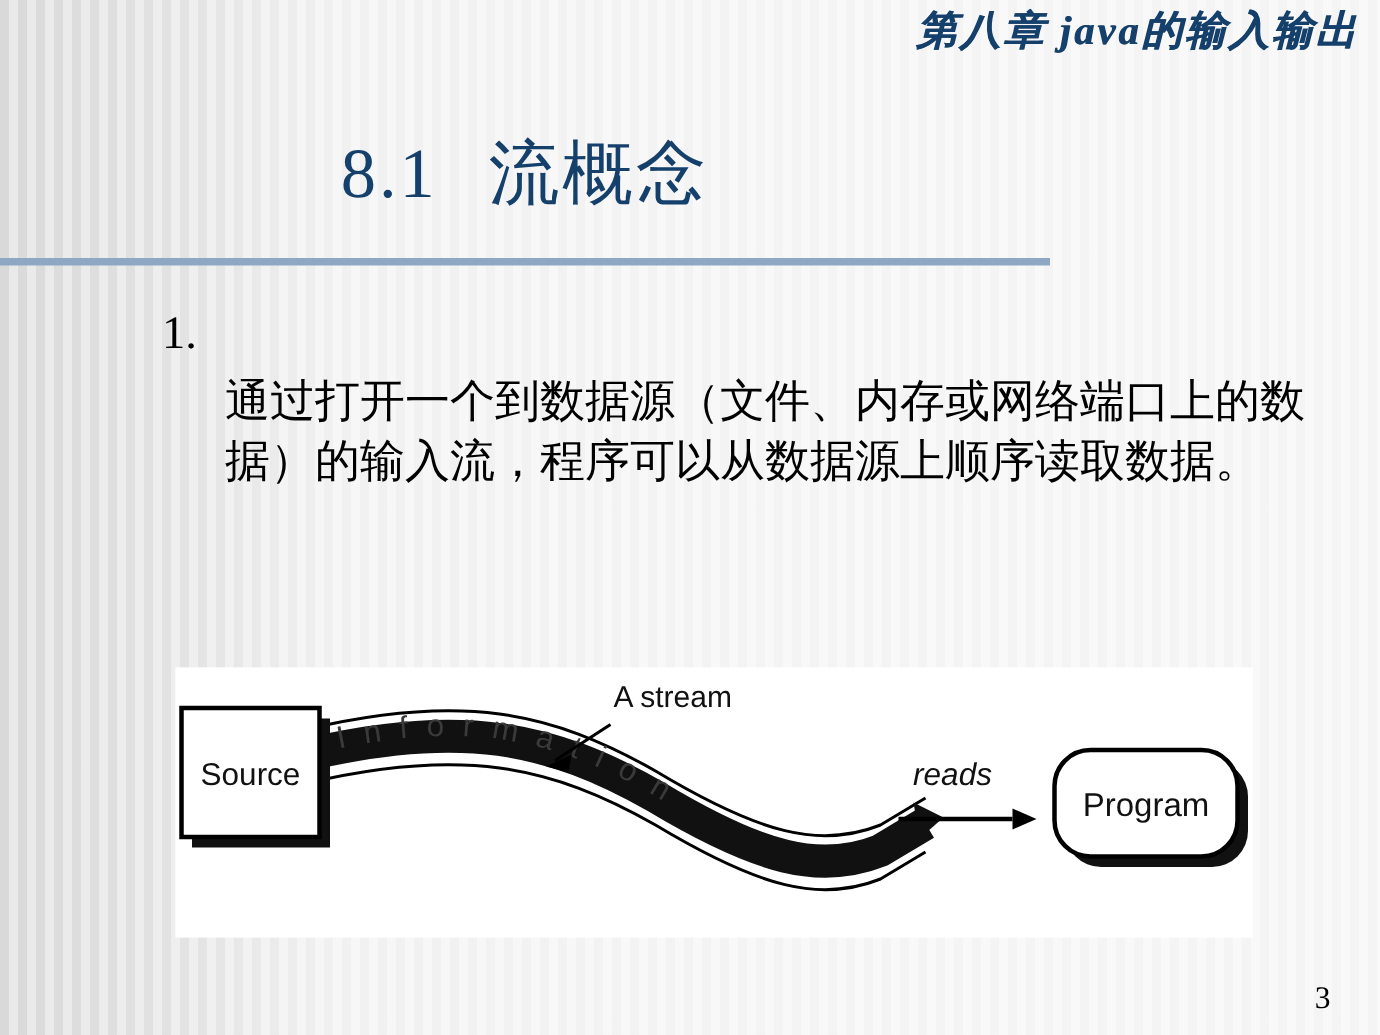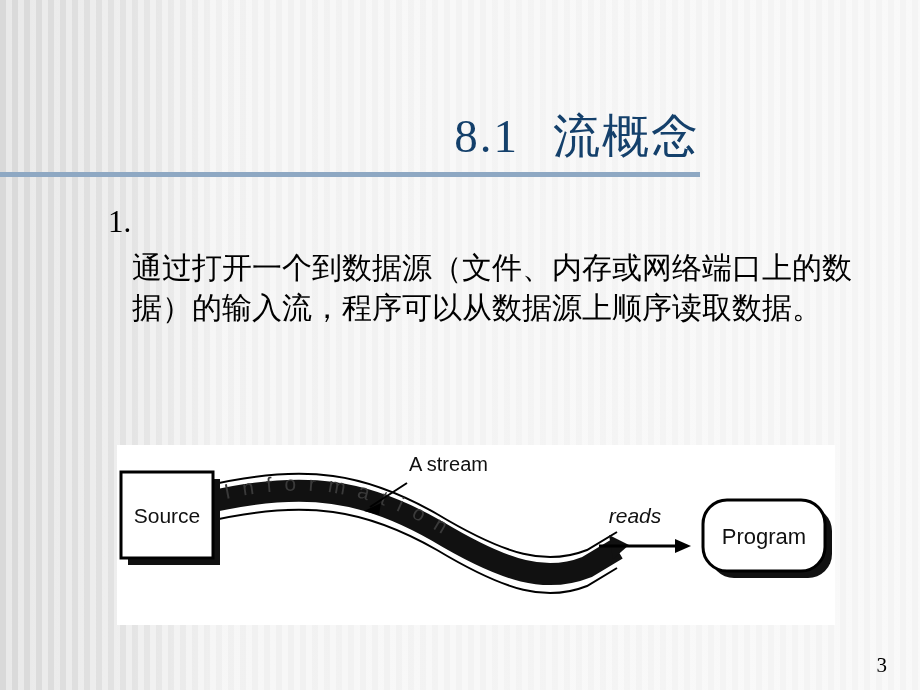--- a/index.html
+++ b/index.html
@@ -62,23 +62,23 @@
     font-style: italic;
     letter-spacing: 2px;
     white-space: nowrap;
     text-shadow: 0.5px 0 0 #14406b;
   }
 
   
   #slide-title {
     position: absolute;
     left: 0;
-    top: 105px;
+    top: 84px;
     width: 700px;
-    text-align: right;
+    text-align: center;
     color: #14406b;
     font-family: "Liberation Serif", "DejaVu Serif", serif;
     font-size: 47px;
     letter-spacing: 2px;
     white-space: nowrap;
   }
   #title-number { margin-right: 34px; }
 
   #title-rule {
     position: absolute;
@@ -105,21 +105,21 @@
     font-weight: bold;
     line-height: 1.22;
   }
   .list-number {
     width: 48px;
     flex: 0 0 48px;
     font-weight: normal;
   }
   #body-paragraph {
     margin-top: 7px;
-    margin-left: 24px;
+    margin-left: 42px;
     width: 720px;
     font-size: 30px;
     line-height: 1.34;
     text-align: justify;
     text-justify: inter-character;
   }
 
   
   #figure-panel {
     position: absolute;
@@ -146,20 +146,21 @@
 </head>
 <body>
 
 <div id="slide">
 
   <div class="bg-stripes"></div>
   <div class="bg-fade"></div>
 
   <div class="layer">
 
+    <div id="chapter-header">第八章 java的输入输出</div>
 
     <div id="slide-title">
       <span id="title-number">8.1</span><span id="title-text">流概念</span>
     </div>
 
     <div id="title-rule"></div>
 
     <div id="body-block">
       <div class="list-heading">
         <span class="list-number">1.</span>

